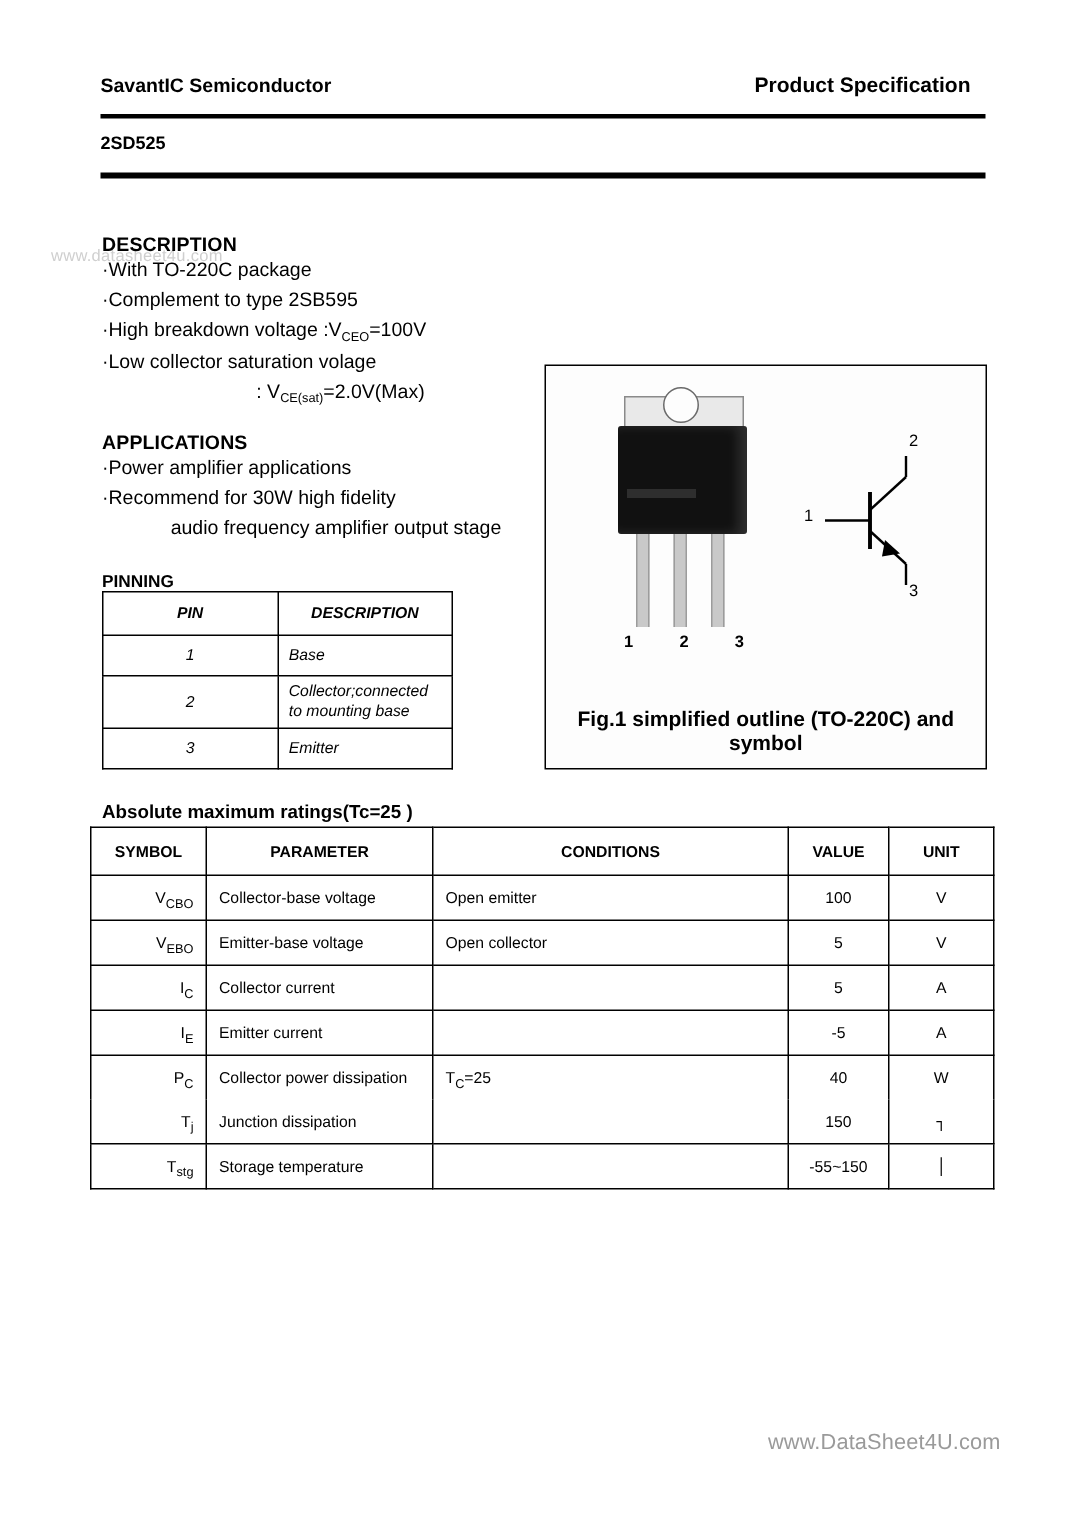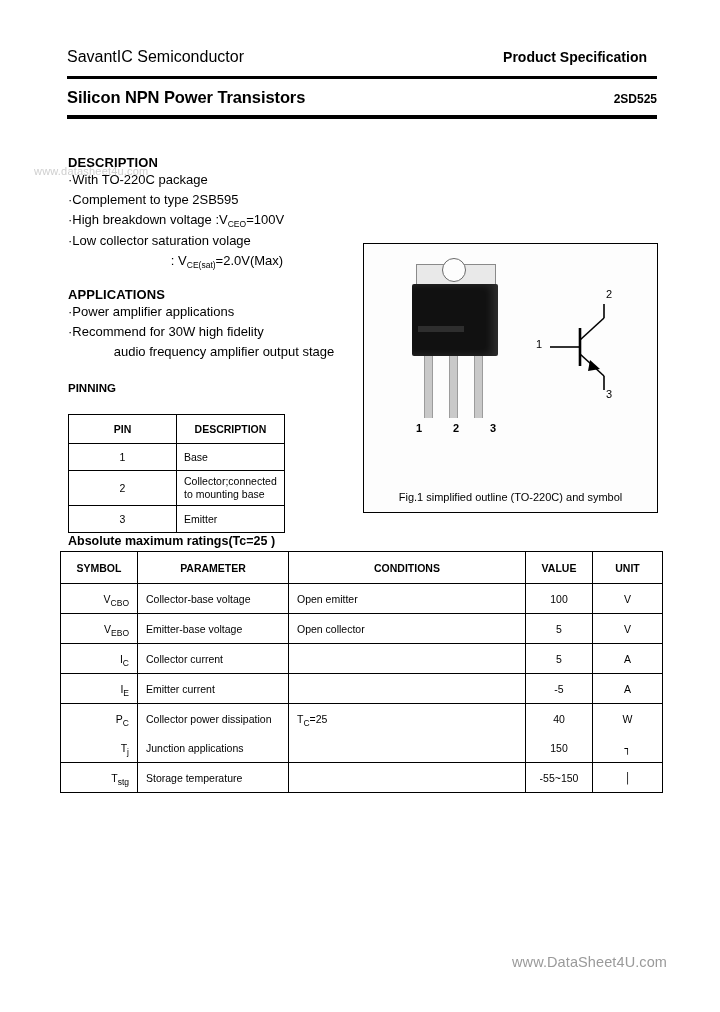--- a/index.html
+++ b/index.html
@@ -40,22 +40,22 @@
   .hdr-row {
     position: absolute;
     left: 67px;
     top: 48px;
     width: 590px;
     display: flex;
     justify-content: space-between;
     align-items: baseline;
   }
   .hdr-company {
-    font-size: 16px;
-    font-weight: normal;
+    font-size: 13px;
+    font-weight: bold;
   }
   .hdr-spec {
     font-size: 14px;
     font-weight: bold;
     margin-right: 10px;
   }
   .rule-thin {
     position: absolute;
     left: 67px;
     top: 76px;
@@ -134,26 +134,27 @@
   
   #pinning-block {
     position: absolute;
     left: 68px;
     top: 382px;
     width: 217px;
   }
   #pinning-block .pin-title {
     font-size: 11.5px;
     font-weight: bold;
-    margin-bottom: 20px;
+    margin-bottom: 0;
   }
   table.pin {
     border-collapse: collapse;
-    width: 217px;
+    width: 234px;
     table-layout: fixed;
+    font-style: italic;
   }
   table.pin th, table.pin td {
     border: 1px solid #000;
     font-size: 10.5px;
     padding: 4px 6px;
   }
   table.pin th {
     font-weight: bold;
     font-size: 10.5px;
     text-align: center;
@@ -179,22 +180,22 @@
     height: 268px;
     border: 1.5px solid #000;
     background: #fdfdfd;
   }
   .fig-caption {
     position: absolute;
     left: 0;
     right: 0;
     bottom: 9px;
     text-align: center;
-    font-size: 11px;
-    font-weight: normal;
+    font-size: 14px;
+    font-weight: bold;
   }
   .pkg-wrap {
     position: absolute;
     left: 38px;
     top: 18px;
     width: 115px;
     height: 150px;
   }
   .pkg-tab {
     position: absolute;
@@ -312,21 +313,20 @@
 
 <div class="wm-top">www.datasheet4u.com</div>
 <div class="wm-bottom">www.DataSheet4U.com</div>
 
 <div class="hdr-row">
   <div class="hdr-company">SavantIC Semiconductor</div>
   <div class="hdr-spec">Product Specification</div>
 </div>
 <div class="rule-thin"></div>
 <div class="title-row">
-  <div class="title-main">Silicon NPN Power Transistors</div>
   <div class="title-part">2SD525</div>
 </div>
 <div class="rule-thick"></div>
 
 <div id="description-section">
   <div class="sec-head">DESCRIPTION</div>
   <div class="bullet-line">
     <span class="dot">·</span><span>With TO-220C package</span>
   </div>
   <div class="bullet-line">
@@ -465,21 +465,21 @@
     </tr>
     <tr>
       <td class="c-sym nb"><span>P</span><sub>C</sub></td>
       <td class="c-param nb">Collector power dissipation</td>
       <td class="c-cond nb"><span>T</span><sub>C</sub><span>=25  </span></td>
       <td class="c-val nb">40</td>
       <td class="c-unit nb">W</td>
     </tr>
     <tr>
       <td class="c-sym nt"><span>T</span><sub>j</sub></td>
-      <td class="c-param nt">Junction applications</td>
+      <td class="c-param nt">Junction dissipation</td>
       <td class="c-cond nt"></td>
       <td class="c-val nt">150</td>
       <td class="c-unit nt badglyph">┐</td>
     </tr>
     <tr>
       <td class="c-sym"><span>T</span><sub>stg</sub></td>
       <td class="c-param">Storage temperature</td>
       <td class="c-cond"></td>
       <td class="c-val">-55~150</td>
       <td class="c-unit badglyph">│</td>

